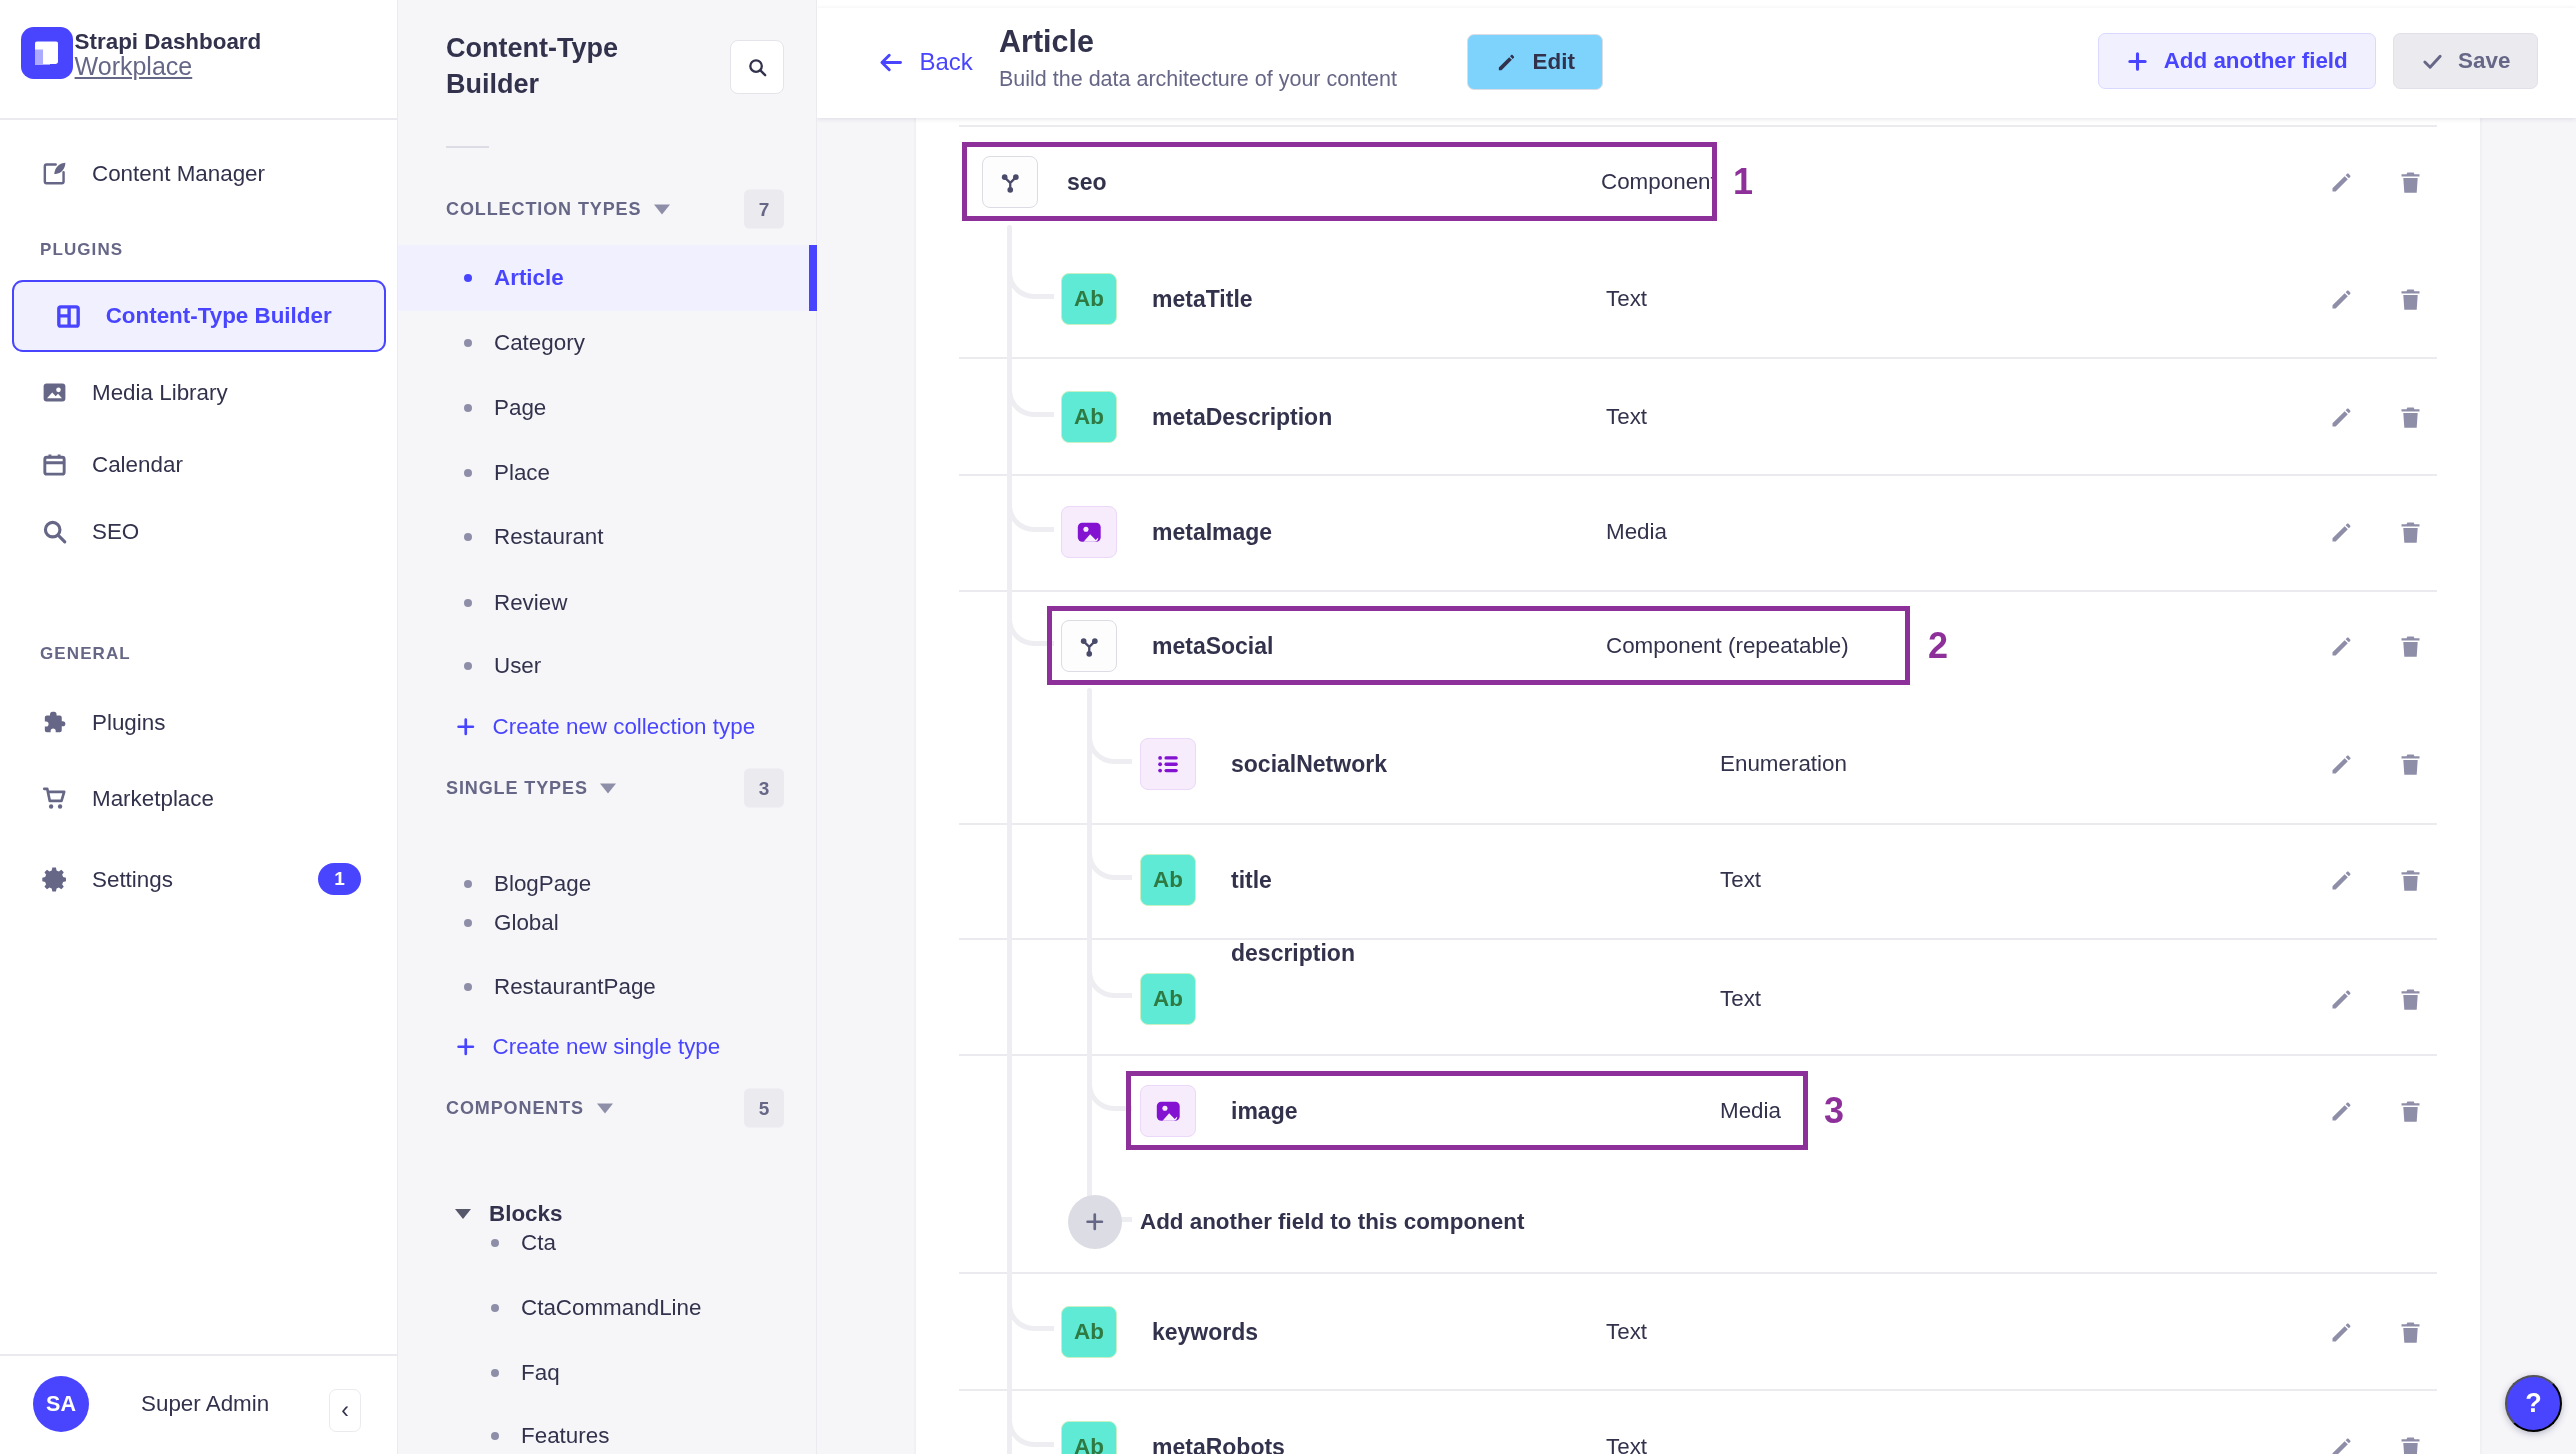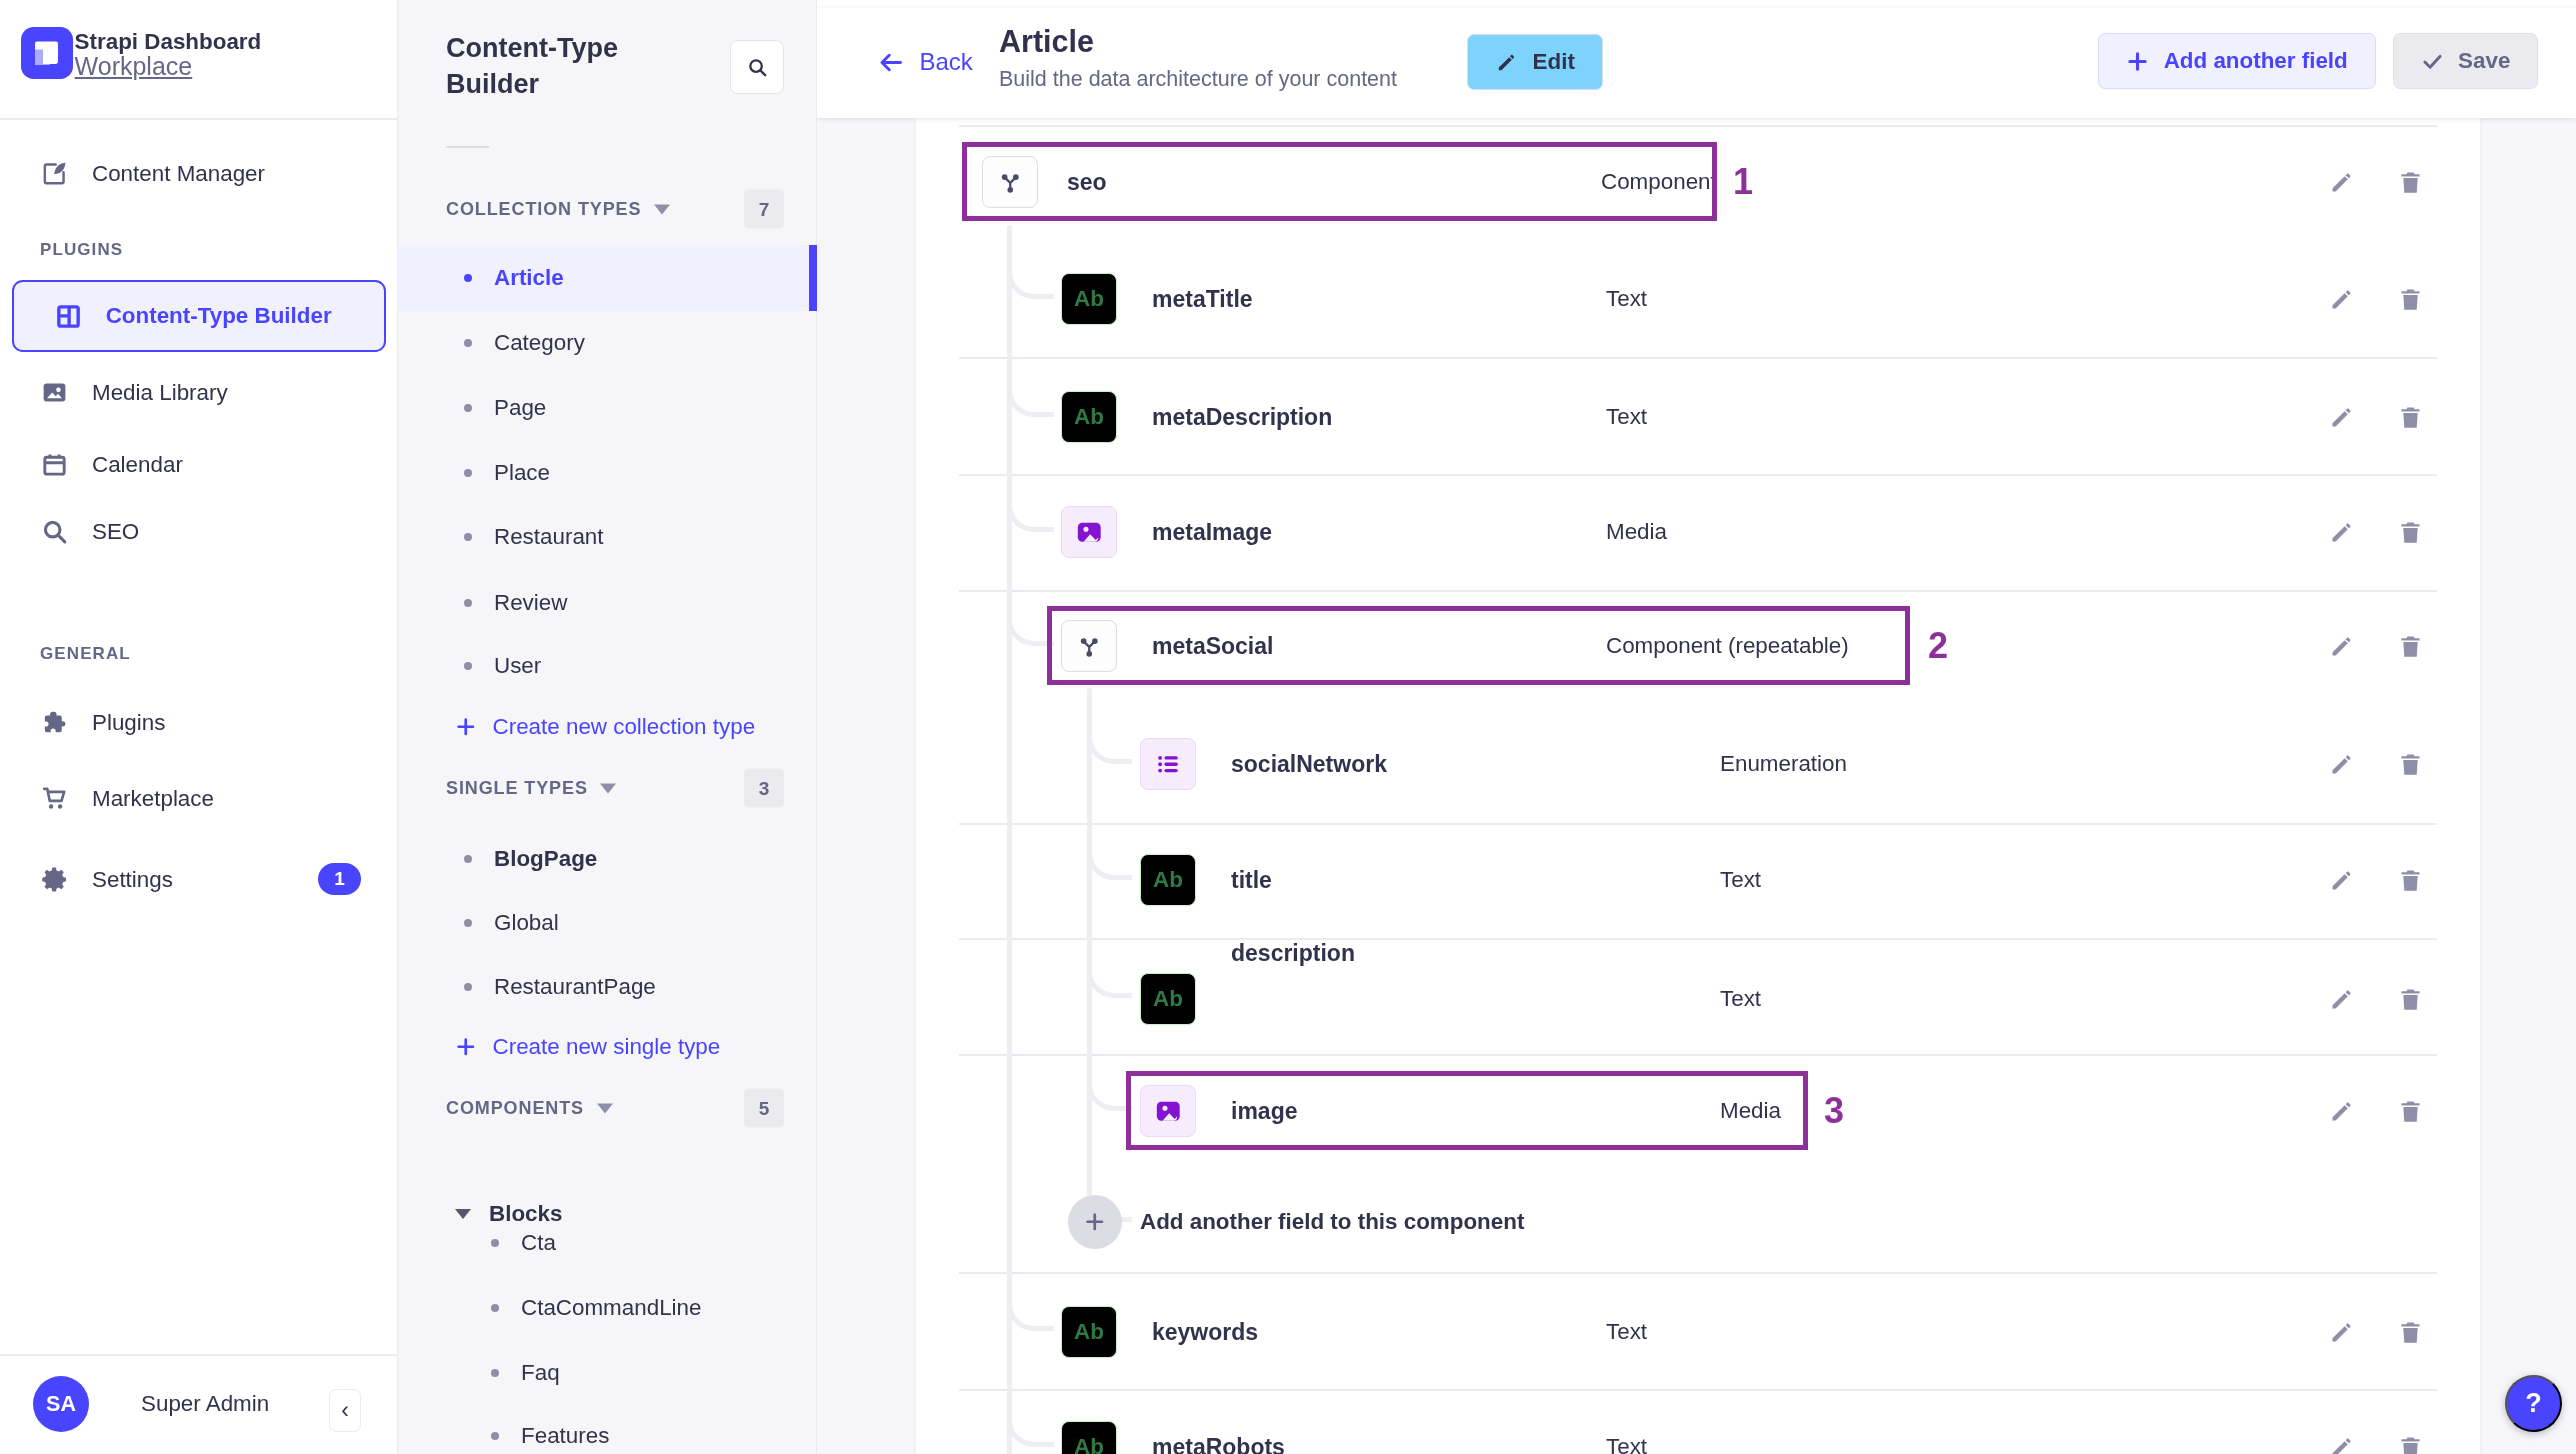--- a/index.html
+++ b/index.html
@@ -74,21 +74,21 @@
   
   .content-bg { position:absolute; left:817px; top:110px; width:1759px; height:1345px; background:#f6f6f9; }
   .card { position:absolute; left:916px; top:110px; width:1564px; height:1345px; background:#fff;
     box-shadow:0 0.9px 3.6px rgba(33,33,52,.08); overflow:visible; }
   .divider { position:absolute; left:43px; width:1478px; height:1.8px; background:#eaeaef; }
   .tree-line { position:absolute; width:5.4px; background:#eeeef2; border-radius:2.7px; }
   .tree-branch { position:absolute; border-left:5.4px solid #eeeef2; border-bottom:5.4px solid #eeeef2; border-bottom-left-radius:27px; }
   .f-icon { position:absolute; width:56px; height:52px; border-radius:8px; transform:translateY(-50%);
     display:flex; align-items:center; justify-content:center; }
   .f-icon.component { background:#fdfdfe; border:1.8px solid #dcdce4; color:#4a4a6a; }
-  .f-icon.text { background:#000000; border:1.8px solid #c9efc4; color:#2f7a43; font-size:22.4px; font-weight:bold; }
+  .f-icon.text { background:#5eead4; border:1.8px solid #c9efc4; color:#2f7a43; font-size:22.4px; font-weight:bold; }
   .f-icon.media, .f-icon.enum { background:#f6ecfc; border:1.8px solid #ecd8f9; color:#8312d1; }
   .f-label { position:absolute; transform:translateY(-50%); font-size:23px; font-weight:600; color:#32324d; white-space:nowrap; }
   .f-type { position:absolute; transform:translateY(-50%); font-size:22.4px; color:#32324d; white-space:nowrap; }
   .row-btn { position:absolute; width:36px; height:36px; transform:translateY(-50%); color:#8e8ea9; background:none; border:none;
     display:flex; align-items:center; justify-content:center; cursor:pointer; }
   .outline-box { position:absolute; height:79px; border:5.4px solid #8e309a; background:transparent; pointer-events:none; }
   .annot { position:absolute; transform:translateY(-50%); font-size:36px; font-weight:bold; color:#8e309a; }
   .add-circle { position:absolute; width:54px; height:54px; transform:translateY(-50%); border-radius:50%; background:#dcdce4;
     color:#666687; display:flex; align-items:center; justify-content:center; cursor:pointer; }
   .add-label { position:absolute; transform:translateY(-50%); font-size:22.4px; font-weight:600; color:#32324d; cursor:pointer; white-space:nowrap; }
@@ -247,21 +247,21 @@
               <path d="M12 4v16M4 12h16"></path>
             </svg>
           </span>
           <span>Create new collection type</span>
         </div>
         <div class="pn-header" style="top: 788px;">
       <span>SINGLE TYPES</span>
           <span class="chev"></span>
         </div>
         <div class="pn-badge" style="top: 788px;">3</div>
-        <div class="pn-item" style="top: 859px; font-weight: bold;">
+        <div class="pn-item" style="top: 884px;">
       <span class="dot"></span>
       <span class="lb">BlogPage</span>
         </div>
         <div class="pn-item" style="top: 923px;">
       <span class="dot"></span>
       <span class="lb">Global</span>
         </div>
         <div class="pn-item" style="top: 987px;">
       <span class="dot"></span>
       <span class="lb">RestaurantPage</span>

